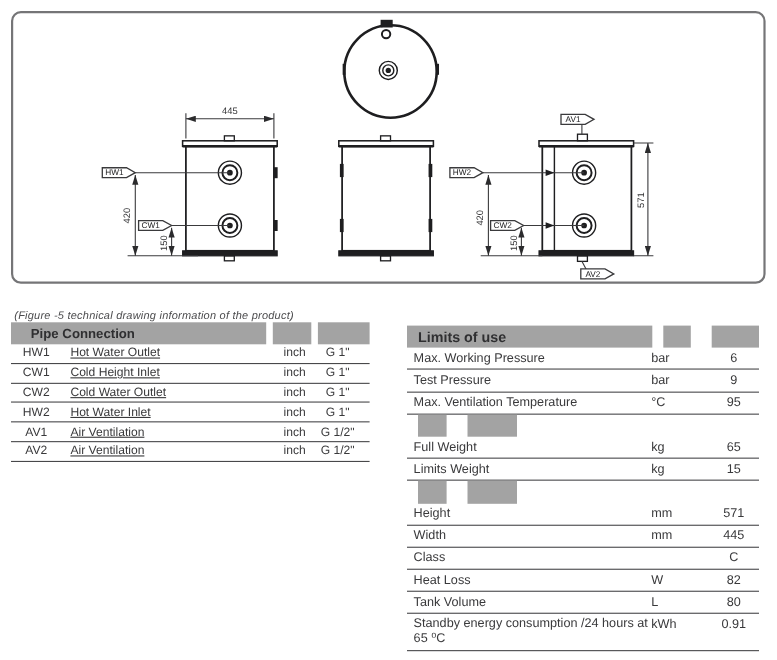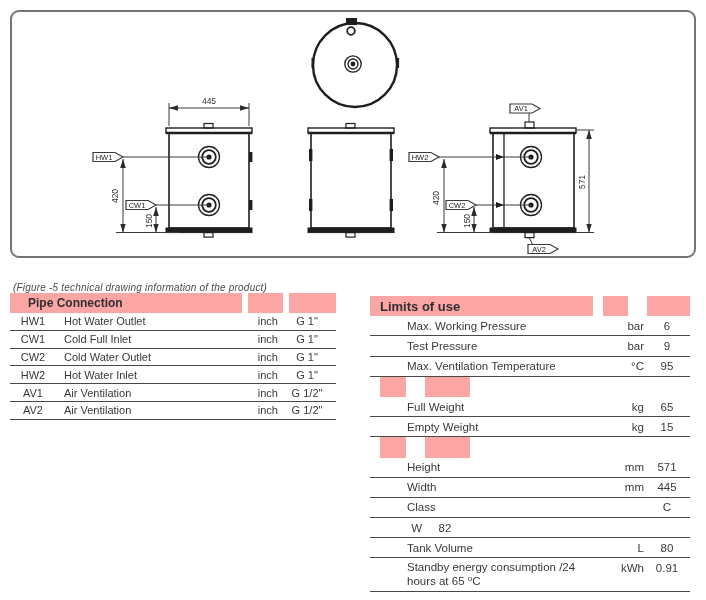--- a/index.html
+++ b/index.html
@@ -6,44 +6,44 @@
   .page{position:relative;width:706px;height:600px;background:#ffffff;overflow:hidden;
         font-family:"Liberation Sans","DejaVu Sans",sans-serif;color:#39393b;}
 
   
   .figure-box{position:absolute;left:10px;top:10px;width:682px;height:244px;
               border:2px solid #757577;border-radius:9px;box-sizing:content-box;background:#fff;}
   .figure-box svg{display:block;}
   .caption{position:absolute;left:13px;top:261px;font-size:10px;font-style:italic;color:#4b4b4d;letter-spacing:.2px;margin-top:21px;}
 
   
-  .gray{background:#fca5a5;}
+  .gray{background:#a3a3a3;}
 
   
   .ptable{position:absolute;left:10px;top:293px;width:326px;font-size:11px;}
   .phead{display:flex;height:20px;}
   .phead .h-main{width:232px;font-weight:bold;font-size:12px;display:flex;align-items:center;padding-left:18px;box-sizing:border-box;color:#2f2f31;}
   .phead .h-unit{width:35px;margin-left:6px;}
   .phead .h-val{width:47px;margin-left:6px;}
   .prow{display:flex;height:17.8px;align-items:center;border-bottom:1.5px solid #48484a;box-sizing:border-box;}
   .c-code{width:46px;text-align:center;}
-  .c-desc{flex:1;padding-left:8px;}
+  .c-desc{flex:1;padding-left:8px;text-decoration:underline;}
   .c-unit{width:50px;text-align:right;}
   .c-val{width:58px;text-align:center;}
 
   
   .stable{position:absolute;left:370px;top:296px;width:320px;font-size:11.5px;}
   .shead{display:flex;height:20.2px;box-sizing:border-box;}
   .sh-main{width:232px;font-weight:bold;font-size:12px;display:flex;align-items:center;padding-left:8px;box-sizing:border-box;color:#2f2f31;}
   .shead.first .sh-main{font-size:13px;padding-left:10px;}
   .sh-unit{width:26px;margin-left:10px;}
   .sh-val{width:45px;margin-left:19px;}
   .srow{display:flex;align-items:center;height:20.2px;border-bottom:1.5px solid #48484a;box-sizing:border-box;line-height:14px;}
-  .s-name{flex:1;padding-left:6px;margin-left:31px;}
-  .s-unit{width:52px;text-align:right;}
+  .s-name{flex:1;padding-left:6px;}
+  .s-unit{width:52px;text-align:left;}
   .s-val{width:46px;text-align:center;}
   .srow.tall{height:34px;align-items:flex-start;padding-top:2px;}
   .srow.tall .s-unit,.srow.tall .s-val{padding-top:1px;}
 
   
   .dimtext{font-family:"Liberation Sans","DejaVu Sans",sans-serif;font-size:8.5px;fill:#333335;}
   .flagtext{font-family:"Liberation Sans","DejaVu Sans",sans-serif;font-size:7.5px;fill:#222224;}
 </style>
 </head>
 <body>
@@ -214,21 +214,21 @@
       <span class="h-val gray"></span>
     </div>
     <div class="prow">
       <span class="c-code">HW1</span>
       <span class="c-desc">Hot Water Outlet</span>
       <span class="c-unit">inch</span>
       <span class="c-val">G 1"</span>
     </div>
     <div class="prow">
       <span class="c-code">CW1</span>
-      <span class="c-desc">Cold Full Inlet</span>
+      <span class="c-desc">Cold Height Inlet</span>
       <span class="c-unit">inch</span>
       <span class="c-val">G 1"</span>
     </div>
     <div class="prow">
       <span class="c-code">CW2</span>
       <span class="c-desc">Cold Water Outlet</span>
       <span class="c-unit">inch</span>
       <span class="c-val">G 1"</span>
     </div>
     <div class="prow">
@@ -277,21 +277,21 @@
     <div class="shead">
       <span class="sh-unit gray"></span>
       <span class="sh-val gray"></span>
     </div>
     <div class="srow">
       <span class="s-name">Full Weight</span>
       <span class="s-unit">kg</span>
       <span class="s-val">65</span>
     </div>
     <div class="srow">
-      <span class="s-name">Empty Weight</span>
+      <span class="s-name">Limits Weight</span>
       <span class="s-unit">kg</span>
       <span class="s-val">15</span>
     </div>
 
     <div class="shead">
       <span class="sh-unit gray"></span>
       <span class="sh-val gray"></span>
     </div>
     <div class="srow">
       <span class="s-name">Height</span>
@@ -303,20 +303,21 @@
       <span class="s-unit">mm</span>
       <span class="s-val">445</span>
     </div>
 
     <div class="srow">
       <span class="s-name">Class</span>
       <span class="s-unit"></span>
       <span class="s-val">C</span>
     </div>
     <div class="srow">
+      <span class="s-name">Heat Loss</span>
       <span class="s-unit">W</span>
       <span class="s-val">82</span>
     </div>
     <div class="srow">
       <span class="s-name">Tank Volume</span>
       <span class="s-unit">L</span>
       <span class="s-val">80</span>
     </div>
     <div class="srow tall">
       <span class="s-name">Standby energy consumption /24 hours at 65 ⁰C</span>

